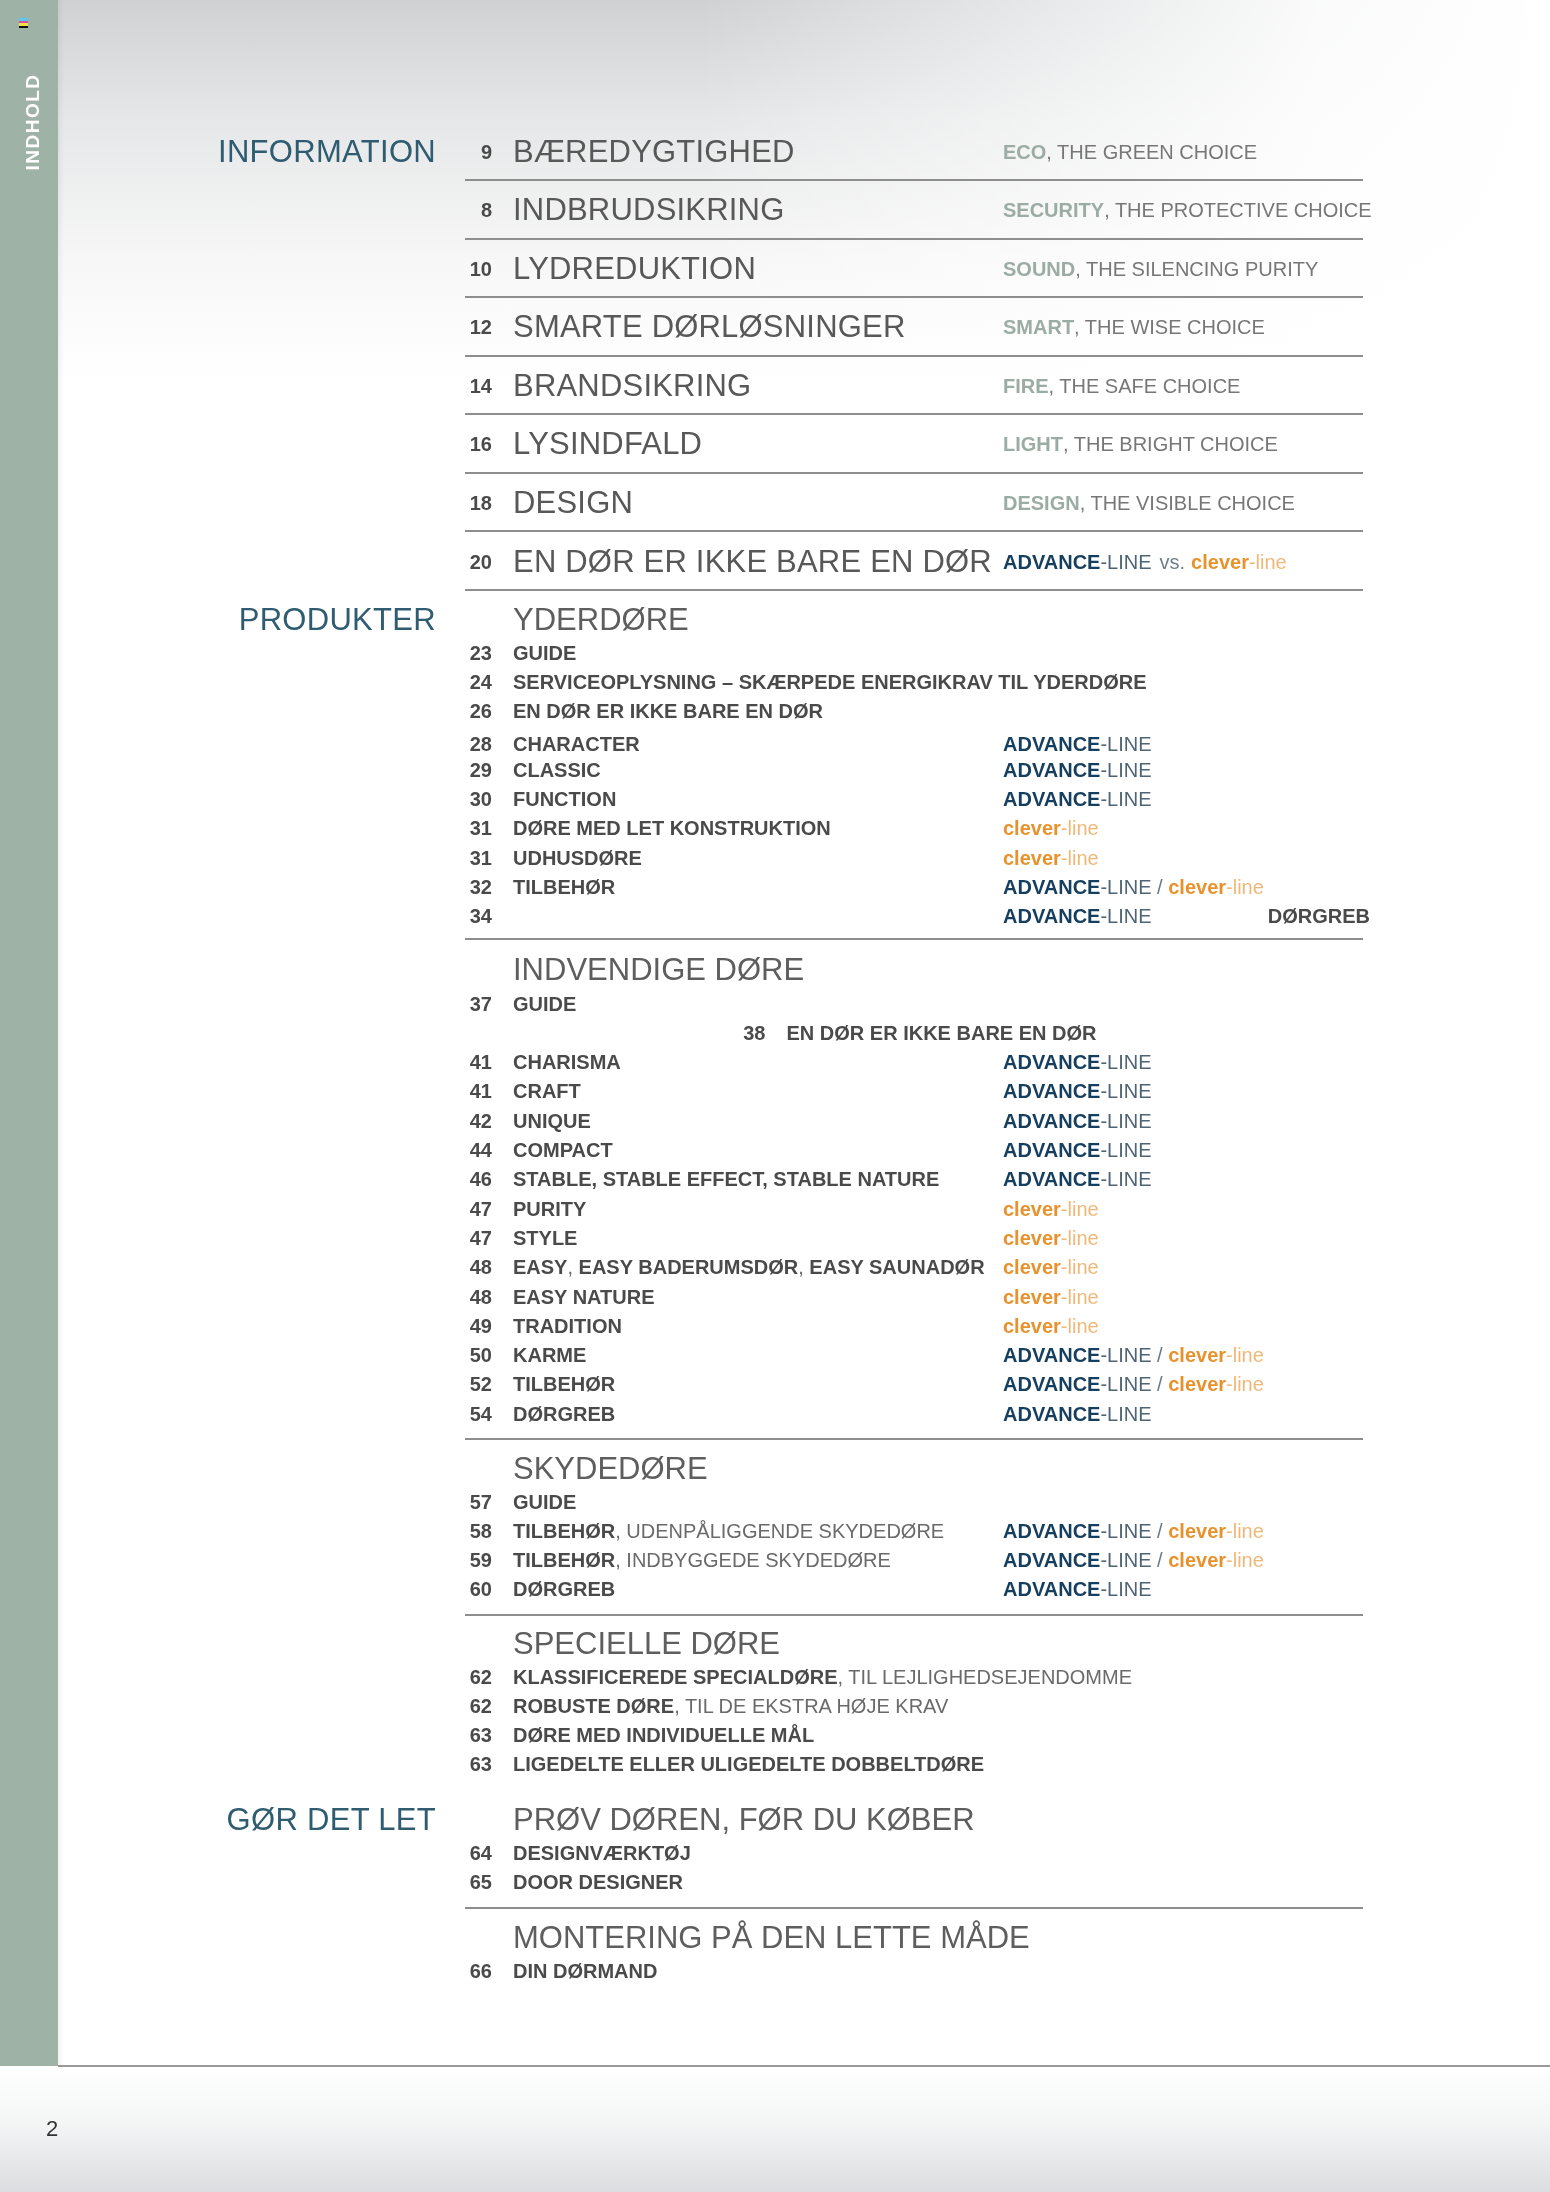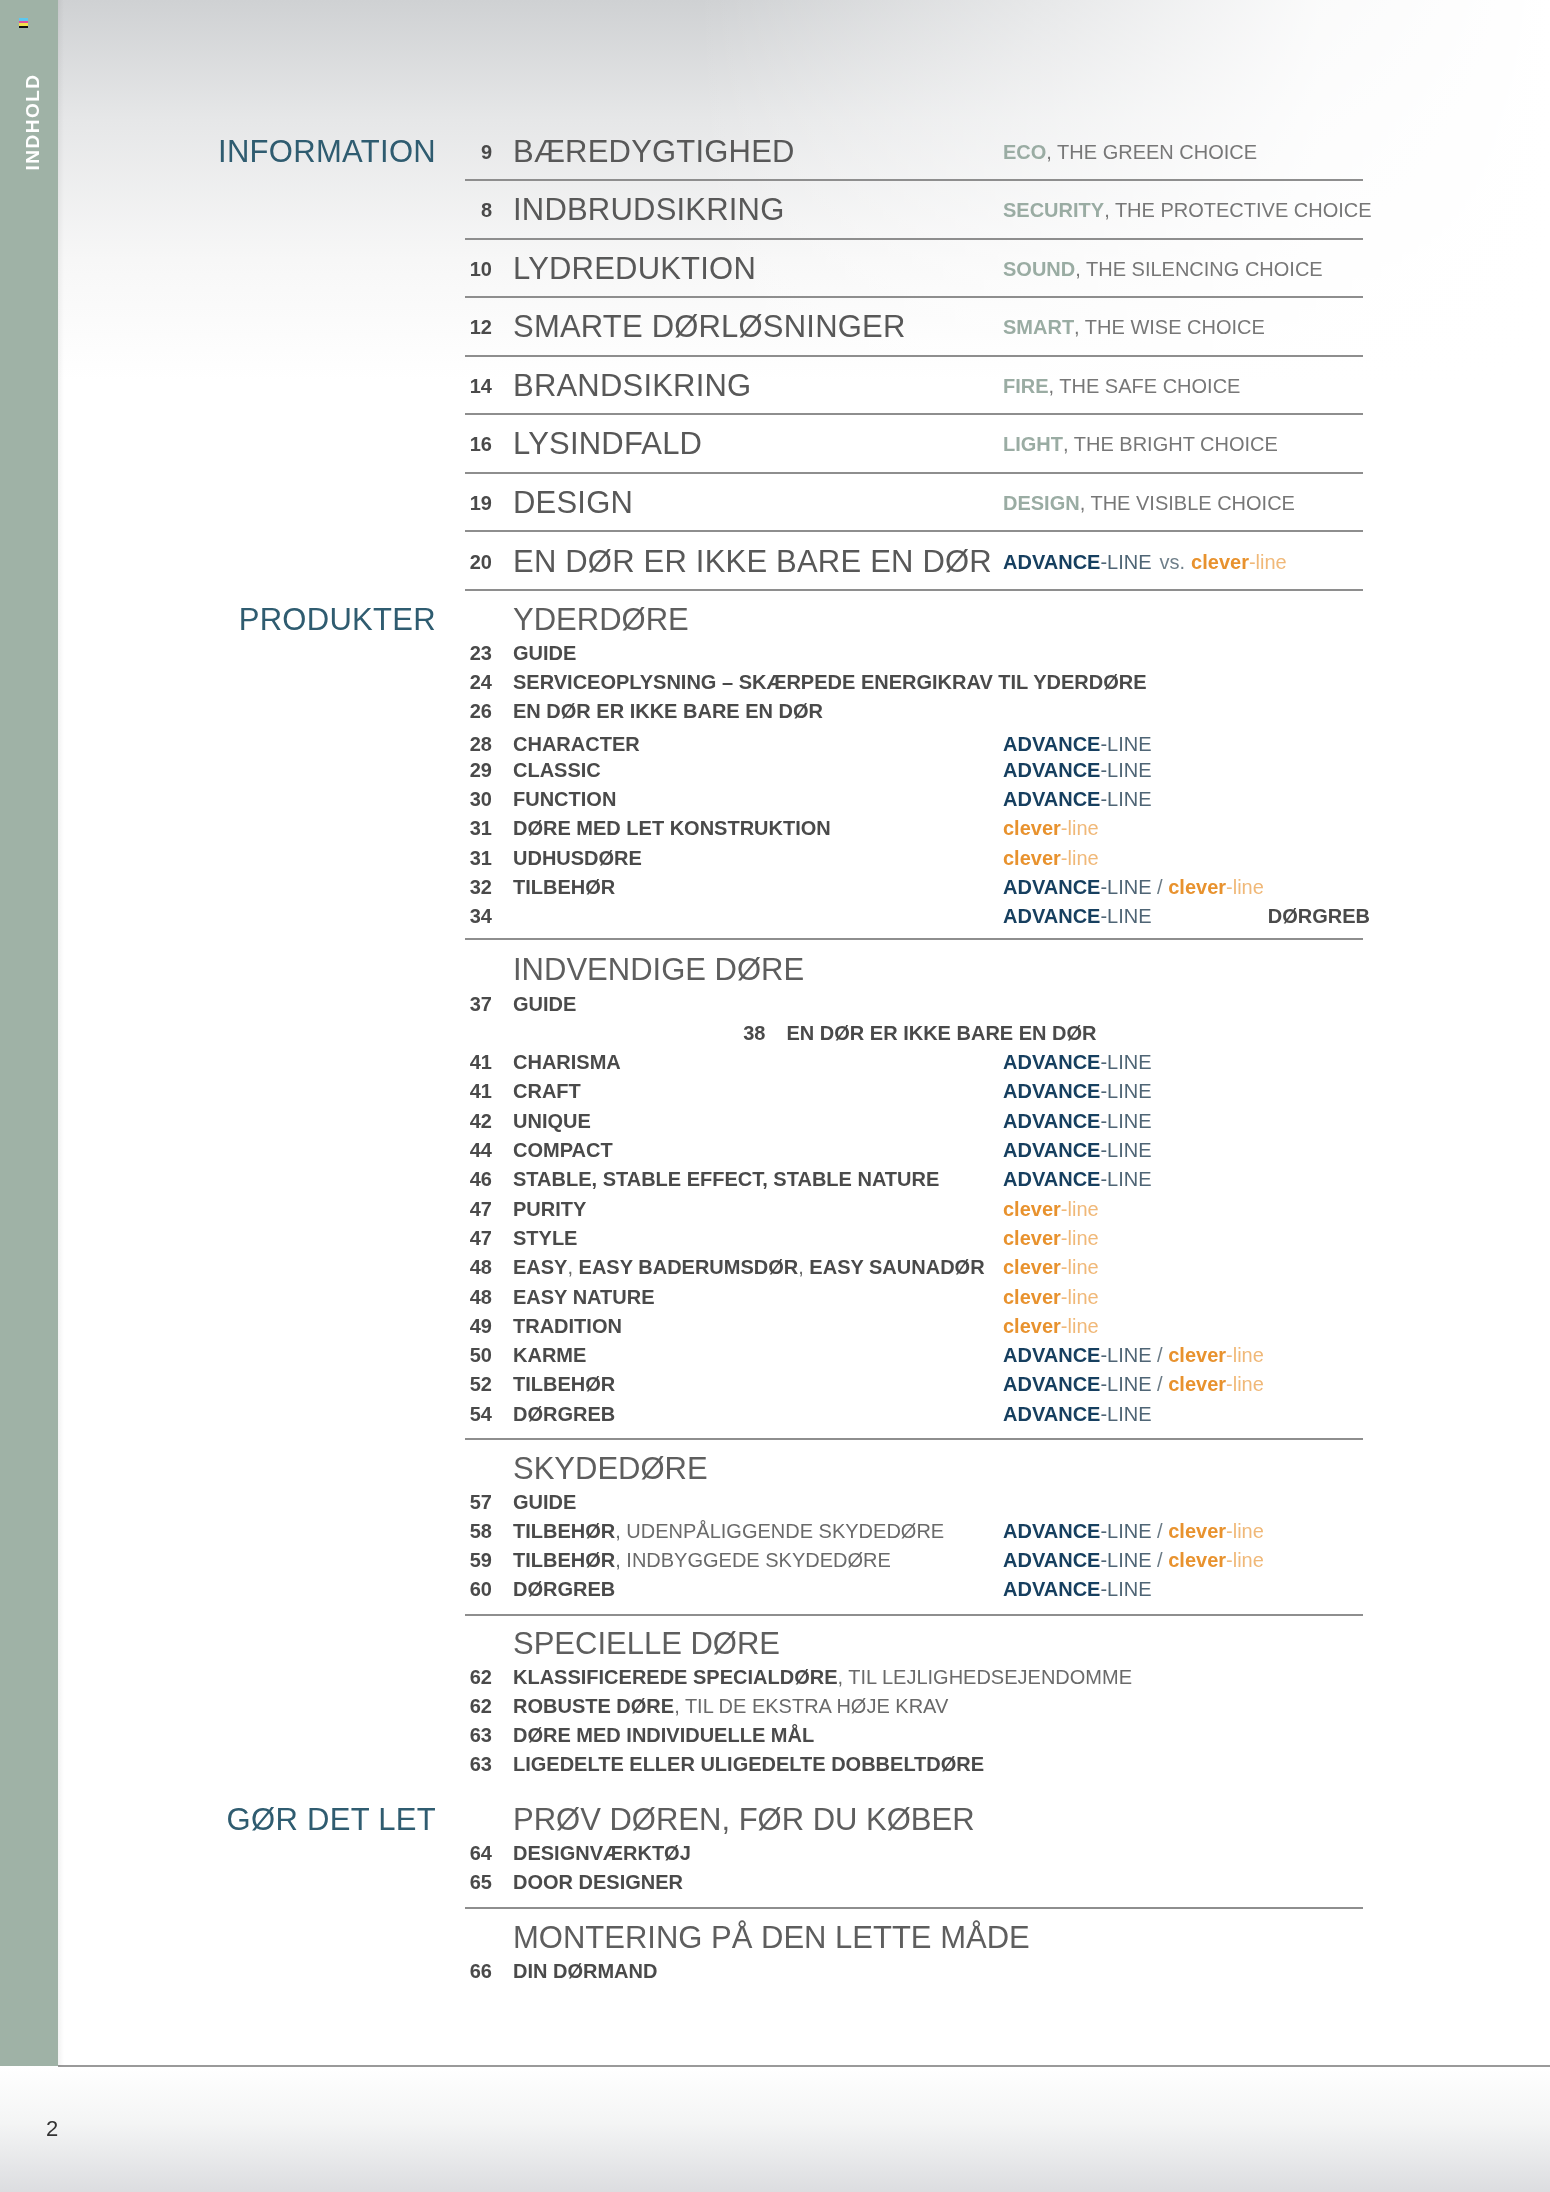--- a/index.html
+++ b/index.html
@@ -120,21 +120,21 @@
     <div class="divider" style="top: 179px;"></div>
     <div class="row" style="top: 210px; height: 44px;">
       <span class="num">8</span>
       <span class="title-big">INDBRUDSIKRING</span>
       <span class="right-col info"><span class="kw">SECURITY</span><span class="rest">, THE PROTECTIVE CHOICE</span></span>
     </div>
     <div class="divider" style="top: 238px;"></div>
     <div class="row" style="top: 269px; height: 44px;">
       <span class="num">10</span>
       <span class="title-big">LYDREDUKTION</span>
-      <span class="right-col info"><span class="kw">SOUND</span><span class="rest">, THE SILENCING CHOICE</span></span>
+      <span class="right-col info"><span class="kw">SOUND</span><span class="rest">, THE SILENCING PURITY</span></span>
     </div>
     <div class="divider" style="top: 296px;"></div>
     <div class="row" style="top: 327px; height: 44px;">
       <span class="num">12</span>
       <span class="title-big">SMARTE DØRLØSNINGER</span>
       <span class="right-col info"><span class="kw">SMART</span><span class="rest">, THE WISE CHOICE</span></span>
     </div>
     <div class="divider" style="top: 355px;"></div>
     <div class="row" style="top: 386px; height: 44px;">
       <span class="num">14</span>
@@ -142,21 +142,21 @@
       <span class="right-col info"><span class="kw">FIRE</span><span class="rest">, THE SAFE CHOICE</span></span>
     </div>
     <div class="divider" style="top: 413px;"></div>
     <div class="row" style="top: 444px; height: 44px; align-items: center;">
       <span class="num">16</span>
       <span class="title-big">LYSINDFALD</span>
       <span class="right-col info"><span class="kw">LIGHT</span><span class="rest">, THE BRIGHT CHOICE</span></span>
     </div>
     <div class="divider" style="top: 472px;"></div>
     <div class="row" style="top: 503px; height: 44px;">
-      <span class="num">19</span>
+      <span class="num">18</span>
       <span class="title-big">DESIGN</span>
       <span class="right-col info"><span class="kw">DESIGN</span><span class="rest">, THE VISIBLE CHOICE</span></span>
     </div>
     <div class="divider" style="top: 530px;"></div>
     <div class="row" style="top: 562px; height: 44px;">
       <span class="num">20</span>
       <span class="title-big">EN DØR ER IKKE BARE EN DØR</span>
       <span class="right-col info"><span class="adv">ADVANCE</span><span class="adv-line">-LINE</span><span class="vs">vs.</span><span class="clv">clever</span><span class="clv-line">-line</span></span>
     </div>
     <div class="divider" style="top: 589px;"></div>

